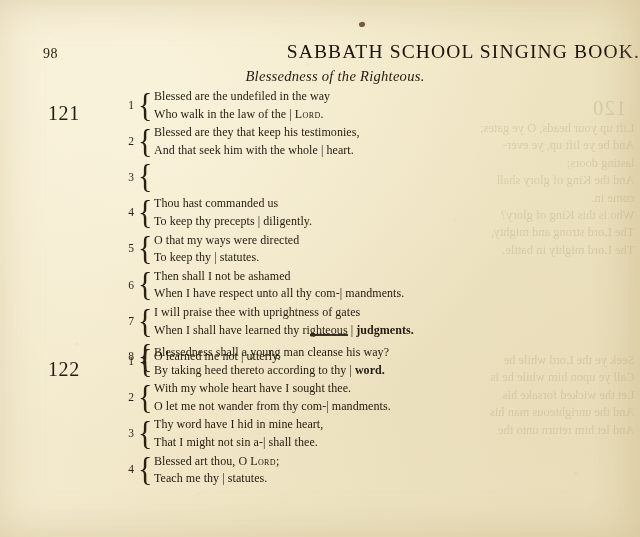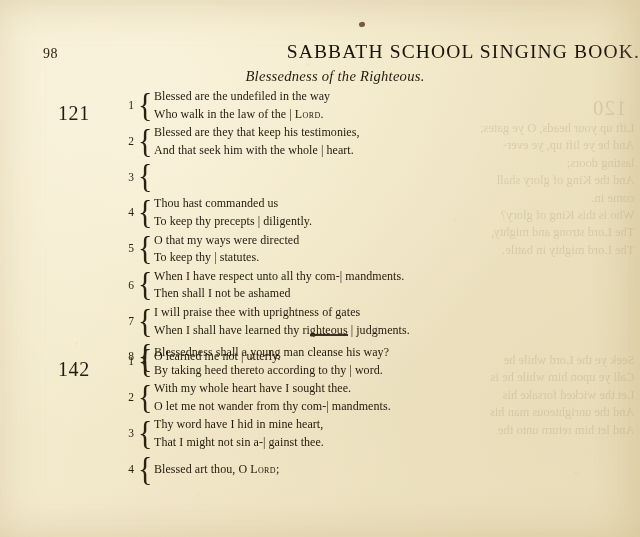--- a/index.html
+++ b/index.html
@@ -103,21 +103,21 @@
     letter-spacing: .25px;
     color: #241b0e;
     padding-left: 30px;
     margin-bottom: 3px;
   }
 
   .hymn-body { position: relative; padding-left: 0; }
 
   .hymn-number {
     position: absolute;
-    left: 58px;
+    left: 48px;
     top: 14px;
     font-size: 20px;
     letter-spacing: .6px;
     color: #241b0e;
   }
 
   .verse {
     position: relative;
     display: flex;
     align-items: center;
@@ -149,21 +149,21 @@
     padding-left: 3px;
   }
   .ln {
     font-size: 12px;
     line-height: 17.6px;
     letter-spacing: .06px;
     color: #221a0d;
     white-space: nowrap;
   }
   .sc { font-variant: small-caps; letter-spacing: .4px; }
-  .bd { font-weight: 400; text-align: right; }
+  .bd { font-weight: 700; text-align: right; }
 
   .rule {
     position: absolute;
     left: 310px;
     top: 334px;
     width: 38px;
     height: 2px;
     background: #2b2114;
     opacity: .92;
   }
@@ -234,22 +234,22 @@
           <div class="brace">{</div>
           <div class="couplet">
             <div class="ln"><span>O that my ways were directed</span></div>
             <div class="ln"><span>To keep thy | statutes.</span></div>
           </div>
         </div>
         <div class="verse">
           <div class="verse-num">6</div>
           <div class="brace">{</div>
           <div class="couplet">
+            <div class="ln"><span>Then shall I not be ashamed</span></div>
             <div class="ln"><span>When I have respect unto all thy com-</span><span>| mandments.</span></div>
-            <div class="ln"><span>Then shall I not be ashamed</span></div>
           </div>
         </div>
         <div class="verse">
           <div class="verse-num">7</div>
           <div class="brace">{</div>
           <div class="couplet">
             <div class="ln"><span>I will  praise thee with uprightness of gates</span></div>
             <div class="ln"><span>When I shall have learned thy righteous | </span><span class="bd">judgments.</span></div>
           </div>
         </div>
@@ -258,21 +258,21 @@
           <div class="brace">{</div>
           <div class="couplet">
             <div class="ln"><span>O learned me not | utterly.</span></div>
           </div>
         </div>
       </div>
     </div>
   <div class="rule"></div>
   <div class="hymn" id="hymn-1">
       <div class="hymn-body">
-        <div class="hymn-number">142</div>
+        <div class="hymn-number">122</div>
         <div class="verse">
           <div class="verse-num">1</div>
           <div class="brace">{</div>
           <div class="couplet">
             <div class="ln"><span>Blessedness shall a young man cleanse his way?</span></div>
             <div class="ln"><span>By taking heed thereto according to thy | </span><span class="bd">word.</span></div>
           </div>
         </div>
         <div class="verse">
           <div class="verse-num">2</div>
@@ -280,28 +280,29 @@
           <div class="couplet">
             <div class="ln"><span>With my whole heart have I sought thee.</span></div>
             <div class="ln"><span>O let me not wander from thy com-</span><span>| mandments.</span></div>
           </div>
         </div>
         <div class="verse">
           <div class="verse-num">3</div>
           <div class="brace">{</div>
           <div class="couplet">
             <div class="ln"><span>Thy word have I hid in mine heart,</span></div>
-            <div class="ln"><span>That I might not sin a-</span><span>| gainst thee.</span></div>
+            <div class="ln"><span>That I might not sin a-</span><span>| shall thee.</span></div>
           </div>
         </div>
         <div class="verse">
           <div class="verse-num">4</div>
           <div class="brace">{</div>
           <div class="couplet">
             <div class="ln"><span>Blessed art thou, O </span><span class="sc">Lord</span><span>;</span></div>
+            <div class="ln"><span>Teach me thy | statutes.</span></div>
           </div>
         </div>
       </div>
     </div>
 
   <div class="speck"></div>
   <div class="grain"></div>
   <div class="edge-shade"></div>
 </div>
 

